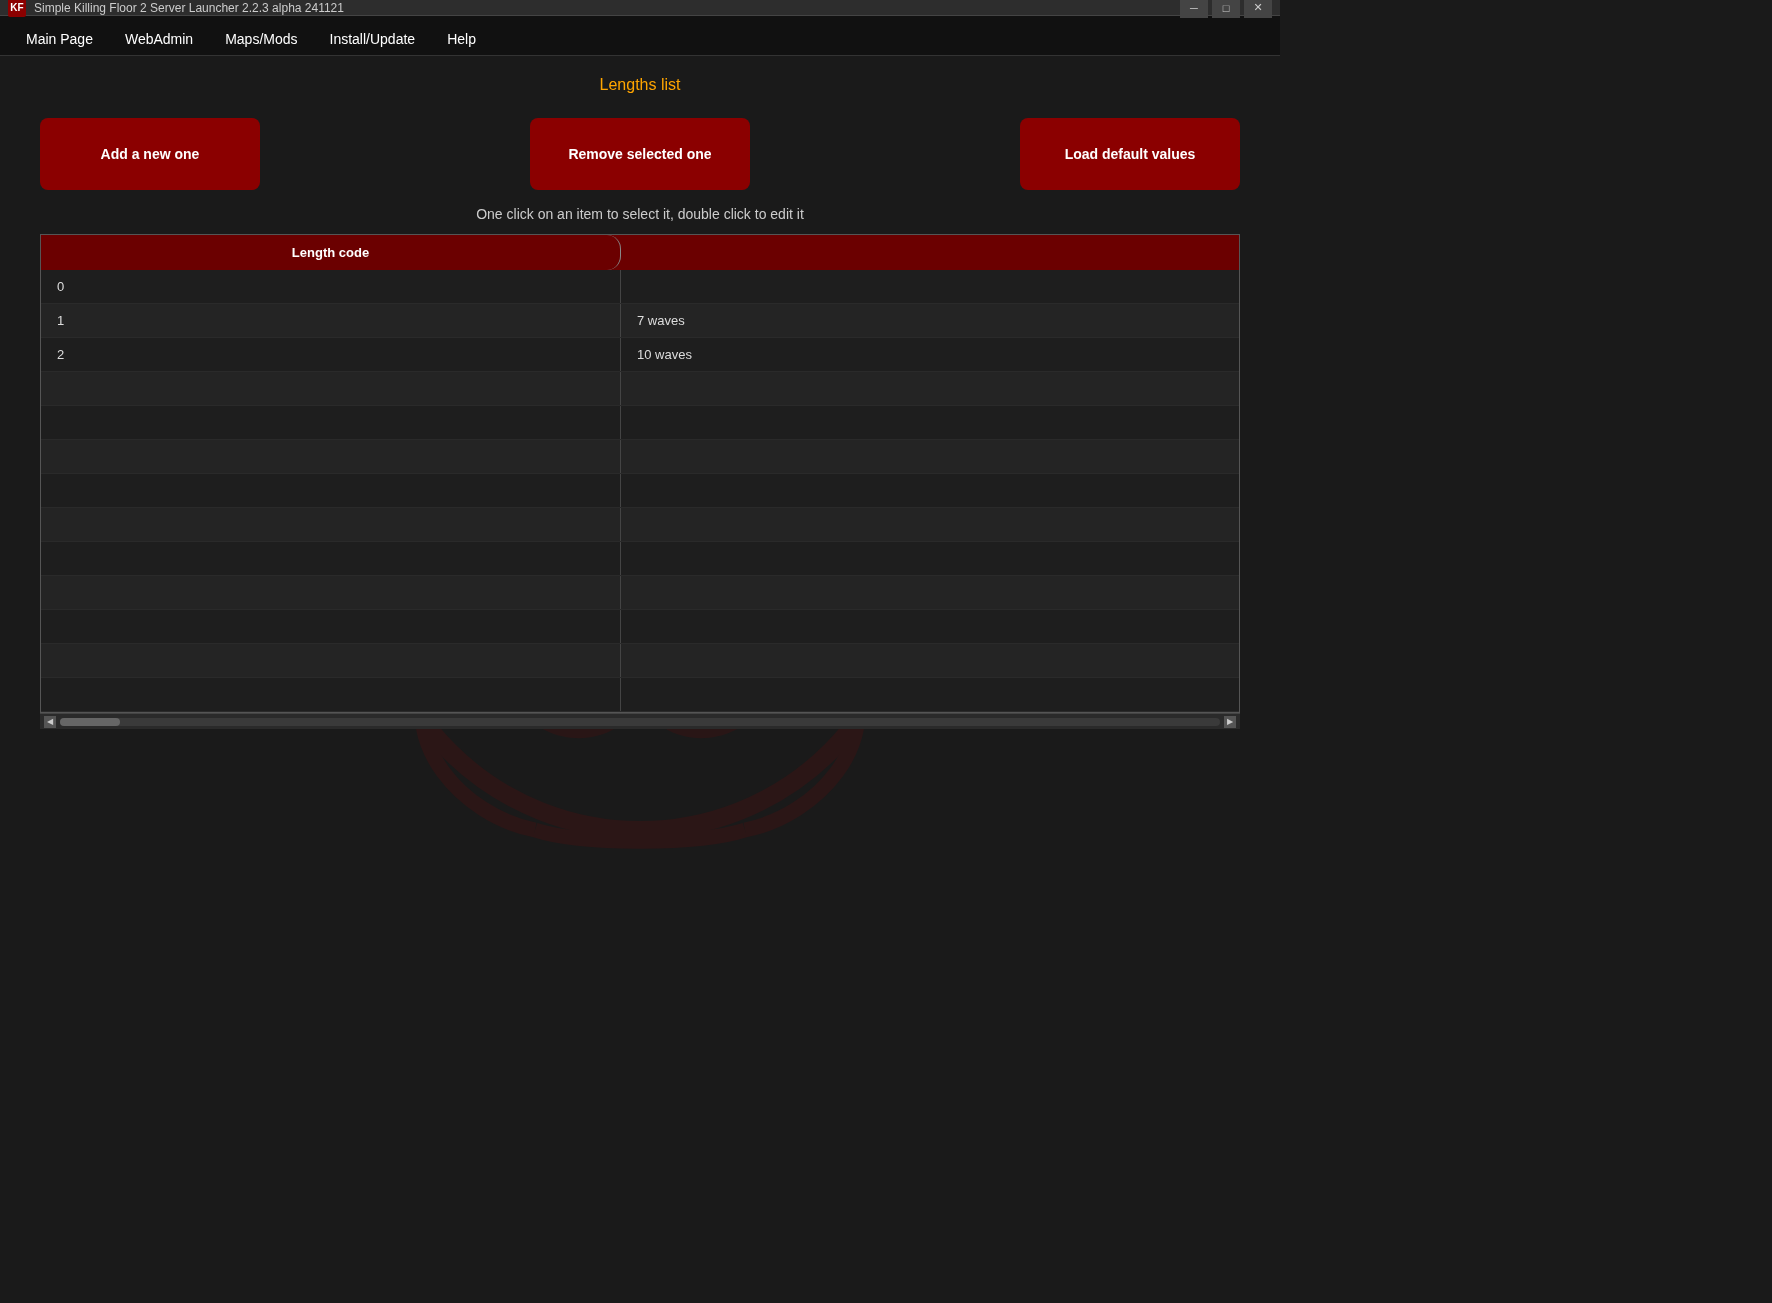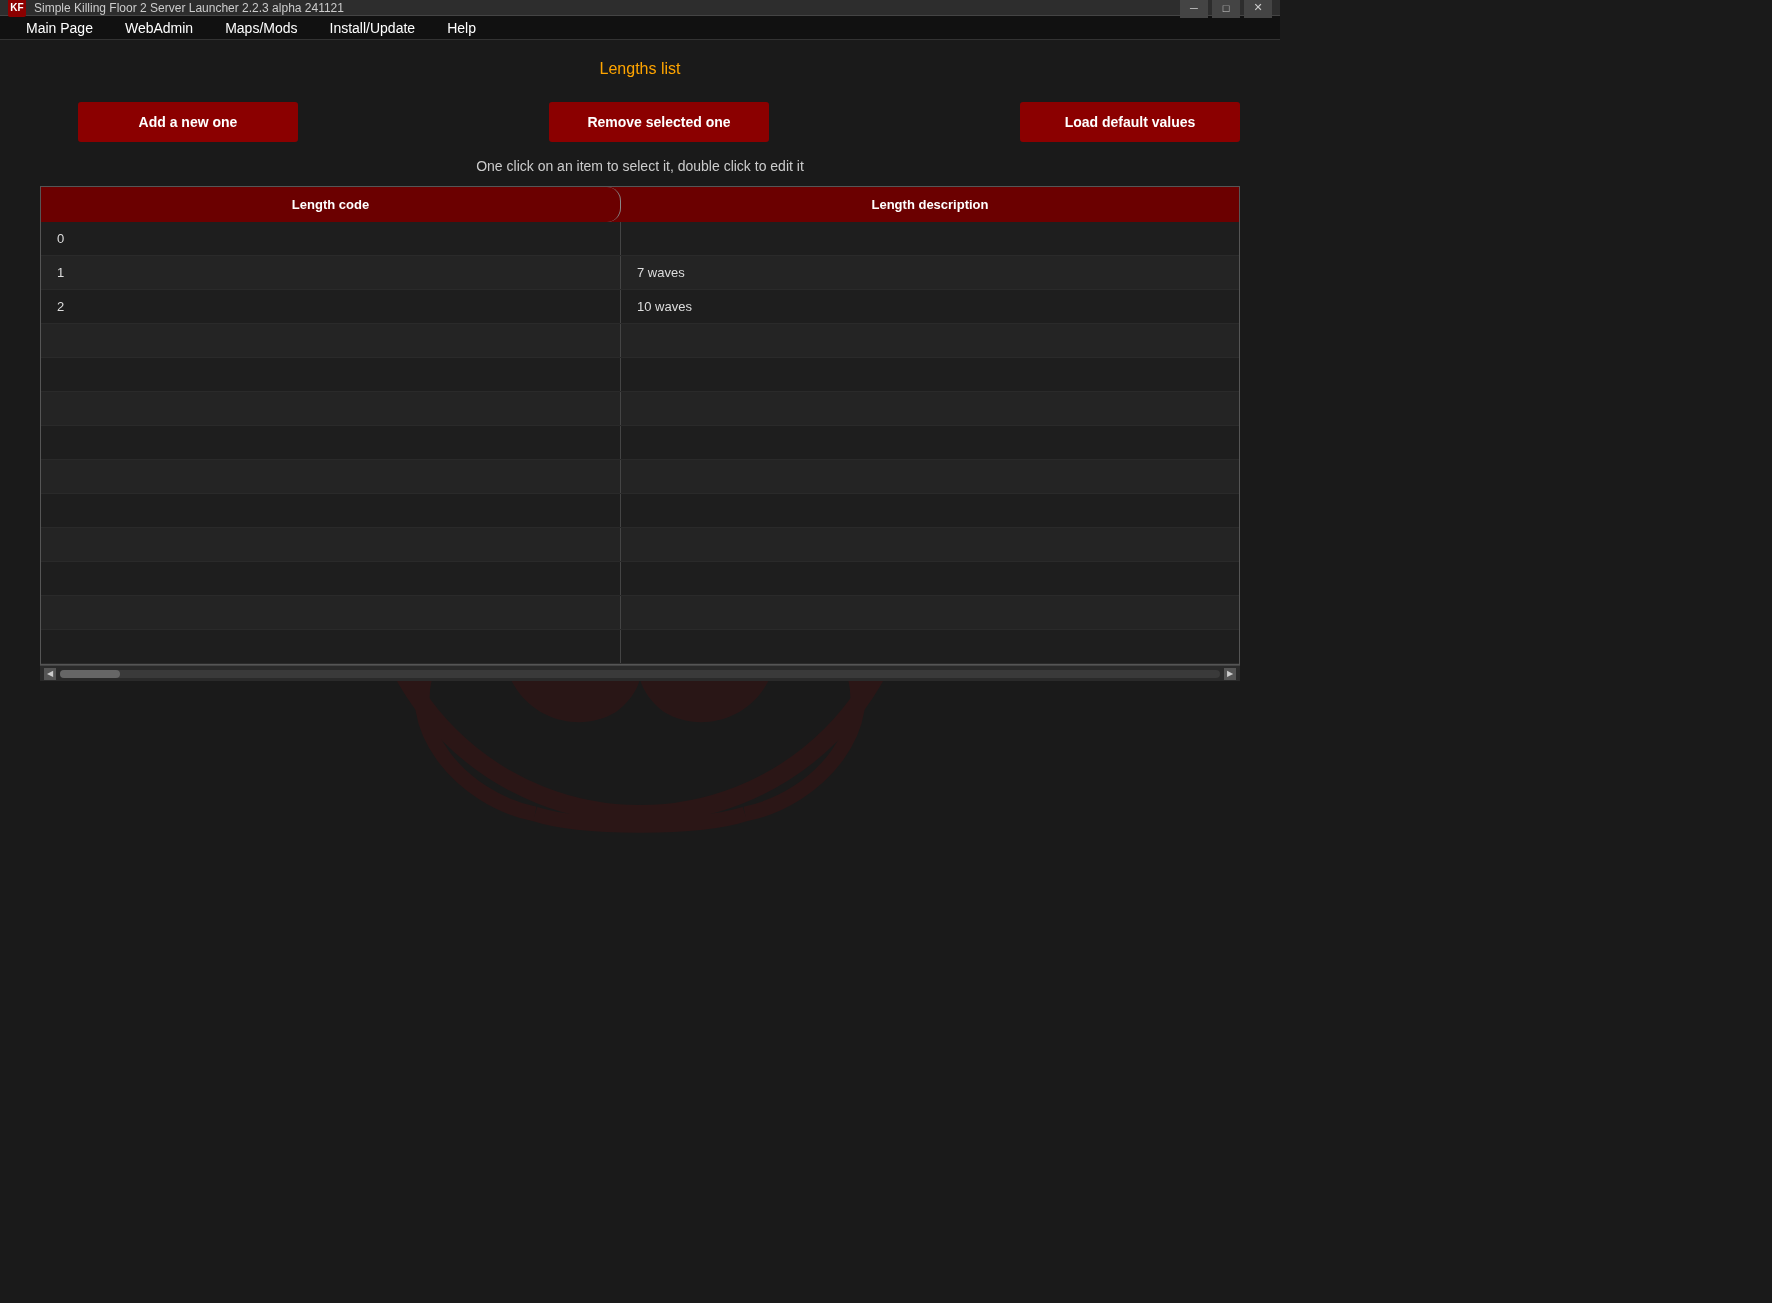--- a/index.html
+++ b/index.html
@@ -65,24 +65,24 @@
       color: #ccc;
       font-size: 11px;
       cursor: pointer;
       display: flex;
       align-items: center;
       justify-content: center;
     }
 
     
     .menu-bar {
-      height: 24px;
+      height: 40px;
       background: #111111;
       display: flex;
-      align-items: center;
+      align-items: flex-end;
       padding: 0 10px;
       gap: 0;
       border-bottom: 1px solid #333;
     }
 
     .menu-item {
       padding: 8px 16px;
       font-size: 14px;
       color: #ffffff;
       cursor: pointer;
@@ -128,25 +128,24 @@
       position: relative;
       z-index: 1;
     }
 
     .action-btn {
       background: #8b0000;
       border: none;
       color: #ffffff;
       font-size: 14px;
       font-weight: bold;
-      padding: 12px 24px;
+      padding: 28px 24px;
       cursor: pointer;
-      border-radius: 3px;
+      border-radius: 8px;
       min-width: 220px;
-      margin-left: 38px;
     }
 
     .hint-text {
       font-size: 14px;
       color: #cccccc;
       text-align: center;
       margin-bottom: 12px;
       position: relative;
       z-index: 1;
     }
@@ -310,21 +309,20 @@
     <button class="action-btn">Add a new one</button>
     <button class="action-btn">Remove selected one</button>
     <button class="action-btn">Load default values</button>
   </div>
 
   <div class="hint-text">One click on an item to select it, double click to edit it</div>
 
   <div class="table-container">
     <div class="table-header">
       <div class="table-header-cell">Length code</div>
-      <div class="table-header-cell">Length description</div>
     </div>
     <div class="table-body">
 
       <div class="table-row">
         <div class="table-cell">0</div>
       </div>
 
       <div class="table-row">
         <div class="table-cell">1</div>
         <div class="table-cell">7 waves</div>

